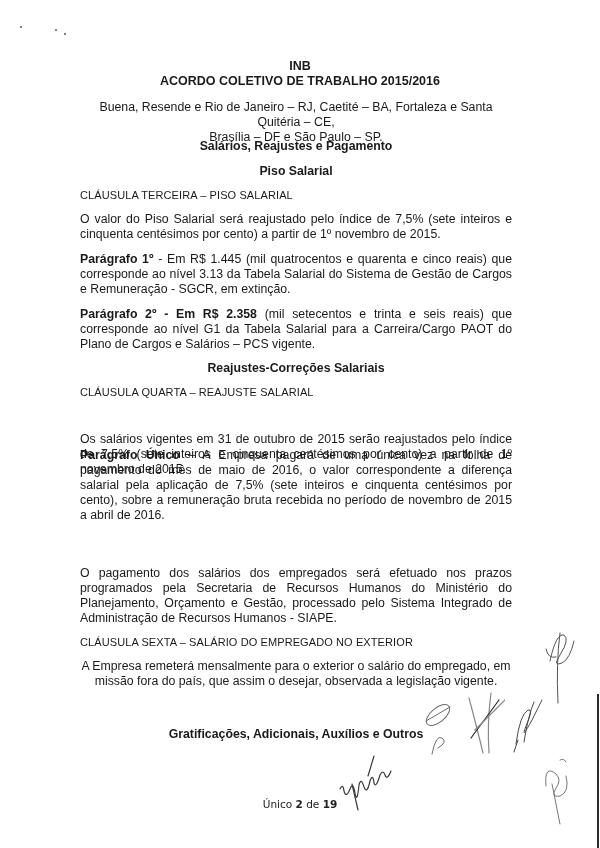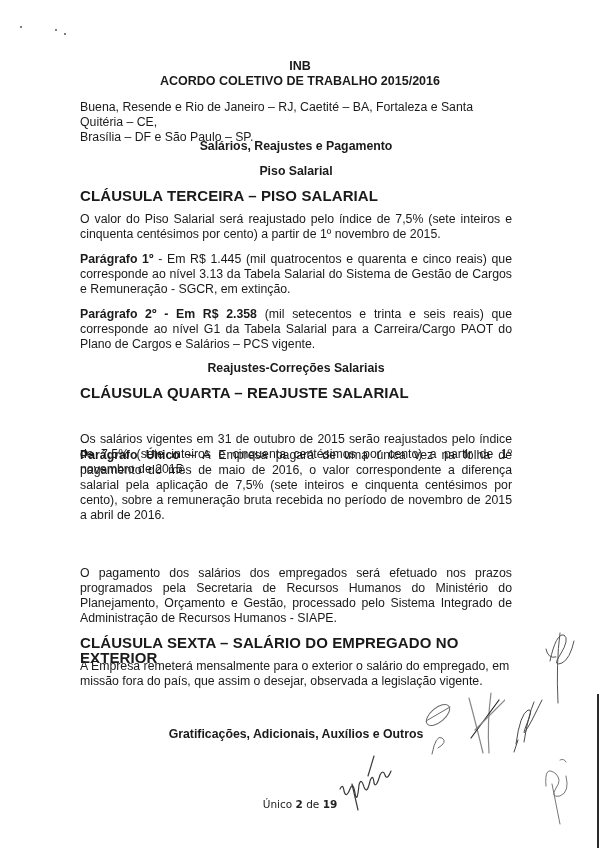--- a/index.html
+++ b/index.html
@@ -4,23 +4,23 @@
 <style>
   html, body { margin: 0; padding: 0; background: #ffffff; }
   body { width: 600px; height: 848px; position: relative; overflow: hidden;
          font-family: "Liberation Sans", sans-serif; color: #1a1a1a; }
   .page { position: absolute; left: 0; top: 0; width: 600px; height: 848px; background: #fff; margin-top: 16px; }
   .edge-line { position: absolute; right: 1px; top: 678px; width: 2px; height: 170px; background: #2a2a2a; }
   .speck { position: absolute; width: 2px; height: 2px; background: #555; border-radius: 1px; }
   .header { position: absolute; left: 0; width: 600px; text-align: center; font-weight: bold; font-size: 12.5px; line-height: 15px; }
   .content { position: absolute; left: 80px; width: 432px; font-size: 12.3px; line-height: 15px; }
   .p { margin: 0; text-align: justify; }
-  .p.left { text-align: left; }
+  .p.left { text-align: center; }
   .center { text-align: center; font-weight: bold; margin: 0; }
-  .clause { font-weight: bold; font-size: 15px; margin: 0; letter-spacing: 0.1px; }
+  .clause { font-weight: normal; font-size: 11px; margin: 0; letter-spacing: 0.1px; }
   .b { font-weight: bold; }
   .footer { position: absolute; top: 782px; left: 0; width: 600px; text-align: center; font-family: "DejaVu Sans", sans-serif; font-size: 10.5px; color: #222; }
   .footer .num { font-weight: bold; }
   .sig { position: absolute; }
   .sig svg { display: block; }
 </style>
 </head>
 <body>
 
 <div class="page">

